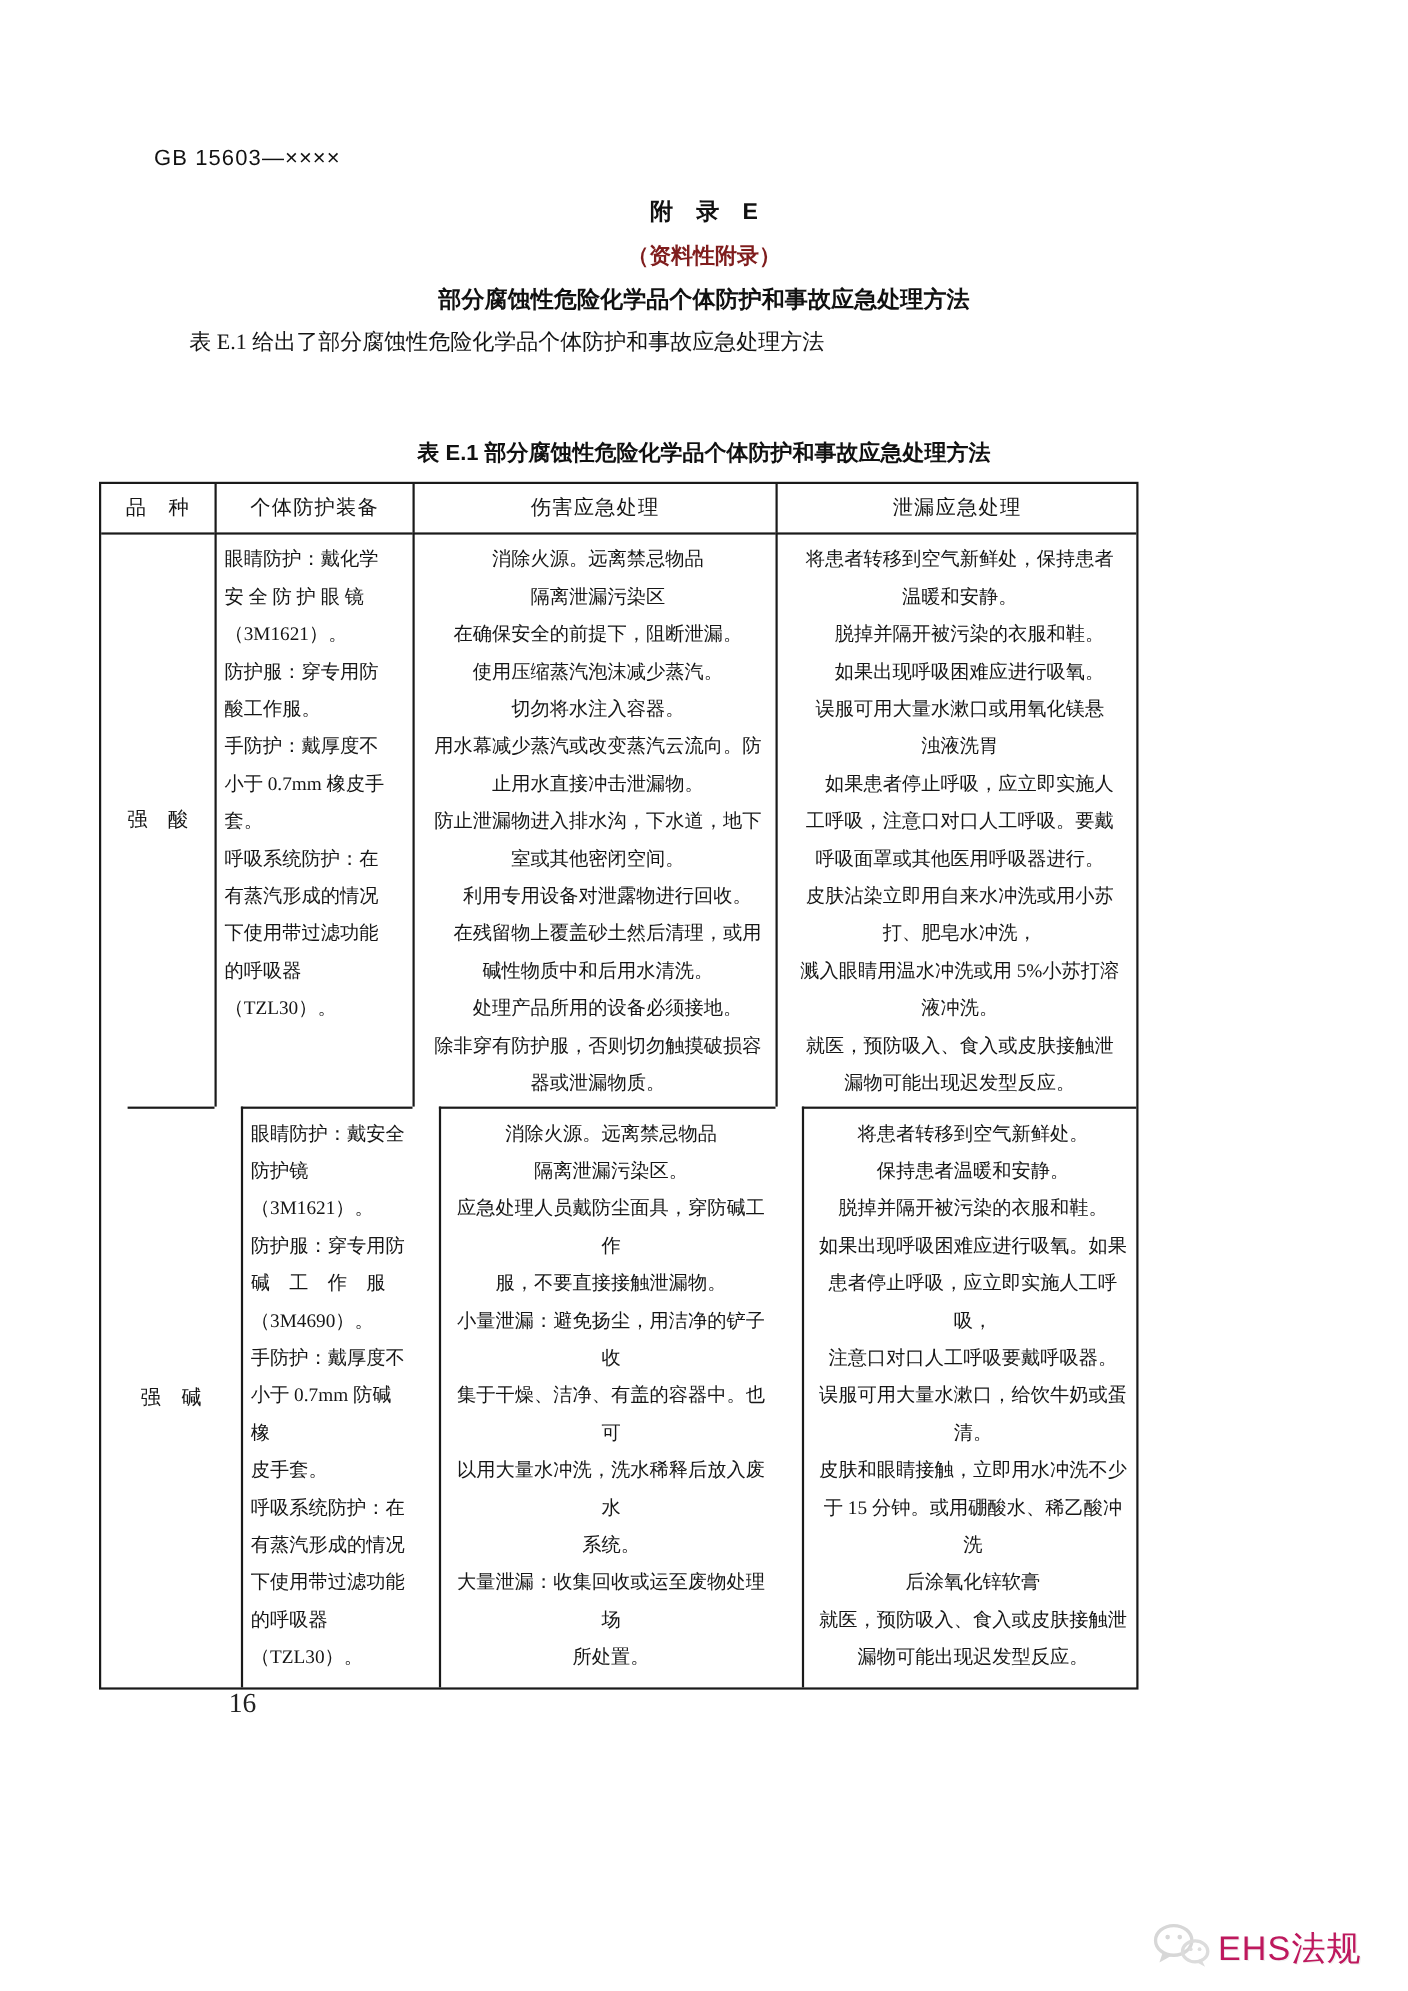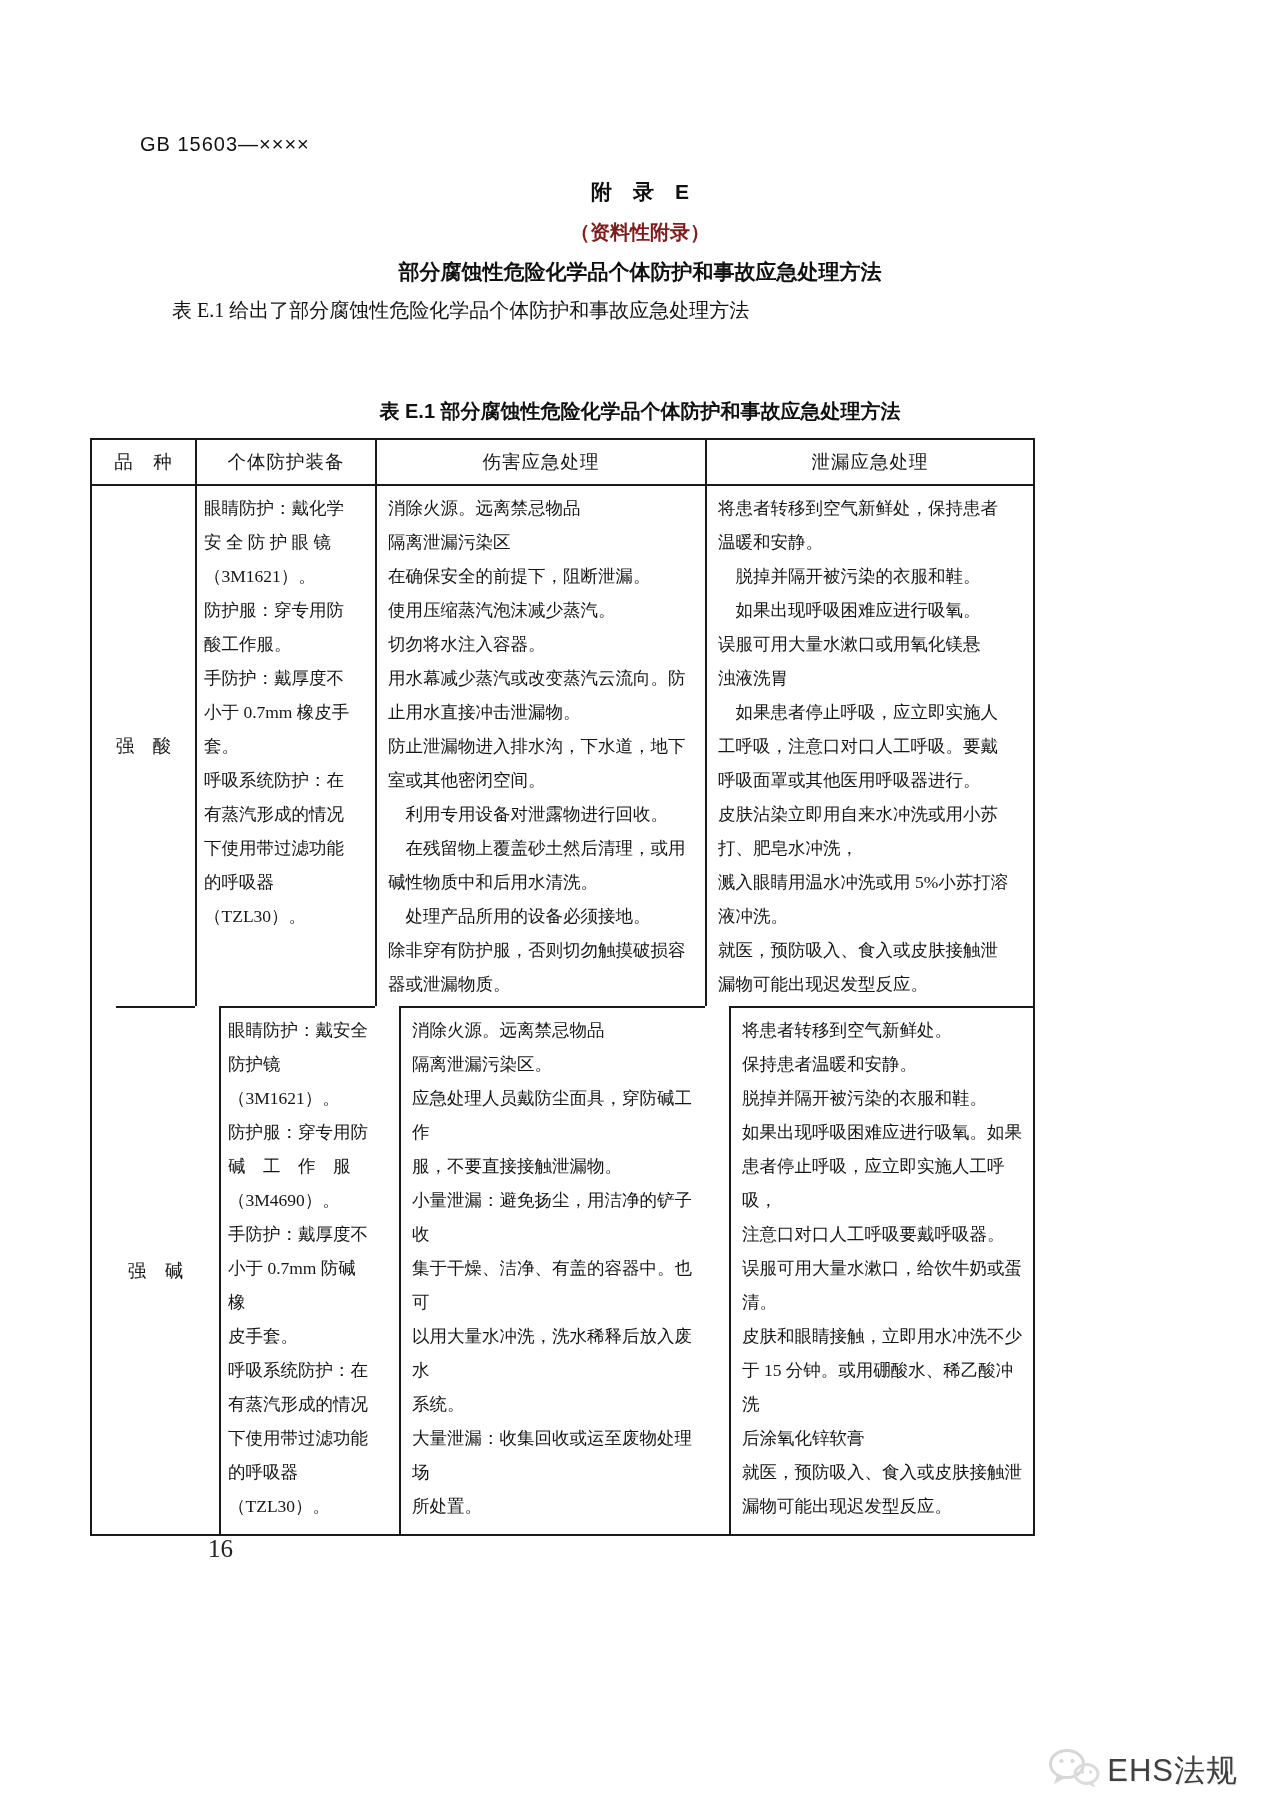--- a/index.html
+++ b/index.html
@@ -55,36 +55,36 @@
   .thead .cell { border-top:none; }
   .thead .cell {
     height:44px; display:flex; align-items:center; justify-content:center;
     font-size:18.5px; letter-spacing:1px;
   }
   .cell-cat {
     display:flex; align-items:center; justify-content:center;
     font-size:18.5px;
   }
   .cell-prot { padding:5px 5px 11px 7px; }
-  .cell-leak, .cell-injury { padding:5px 6px 5px 11px; }
+  .cell-leak, .cell-injury { padding:5px 6px 5px 11px;text-align:center; }
   .row-acid .cell { min-height:522px; }
   .row-base .cell { min-height:456px;margin-left:24px; }
   .line { min-height:34px; }
   
   .page-number {
     position:absolute; left:208px; top:1535px;
     font-size:25px; color:#222;
   }
   .watermark {
     position:absolute; right:42px; top:1748px;
     display:flex; align-items:center; gap:6px;
   }
   .watermark-label {
     font-family:"Liberation Sans","DejaVu Sans",sans-serif;
-    font-size:31px; color:#404040;
+    font-size:31px; color:#be185d;
     text-shadow:1px 1px 0 #efefef;
     letter-spacing:1px;
   }
 </style>
 </head>
 <body>
 
 <div class="page">
 
   <div class="doc-code">GB 15603—××××</div>

